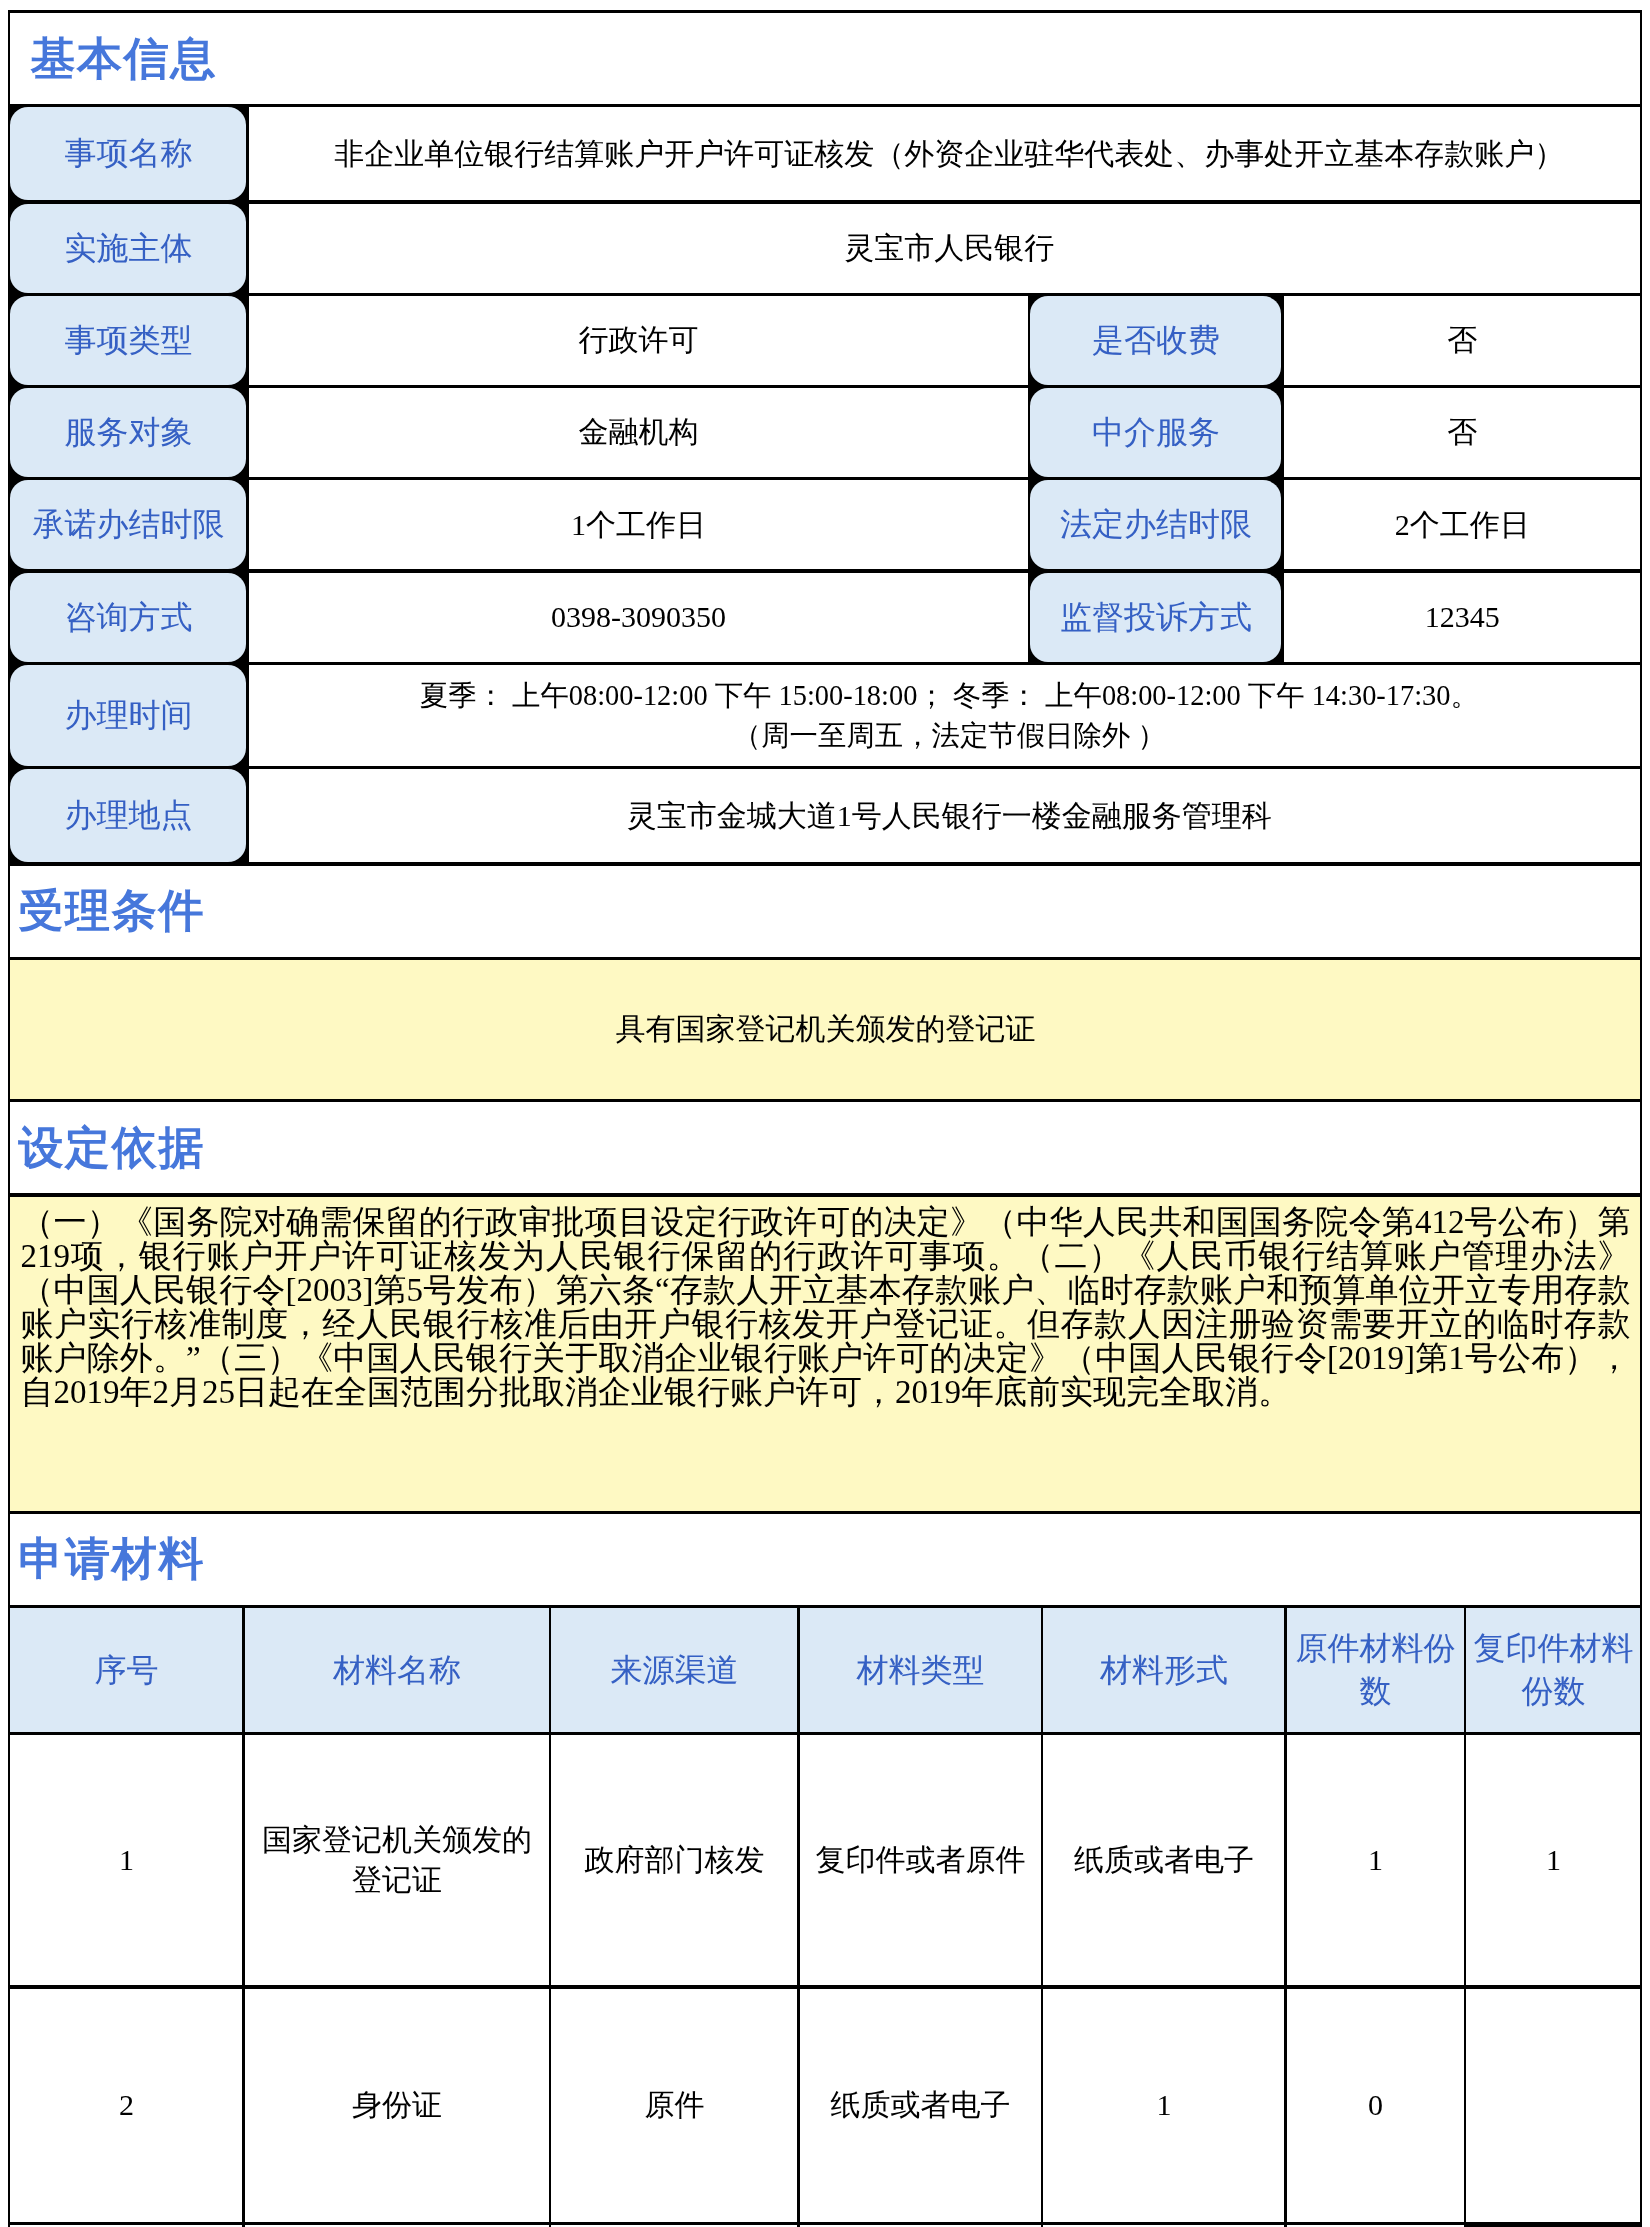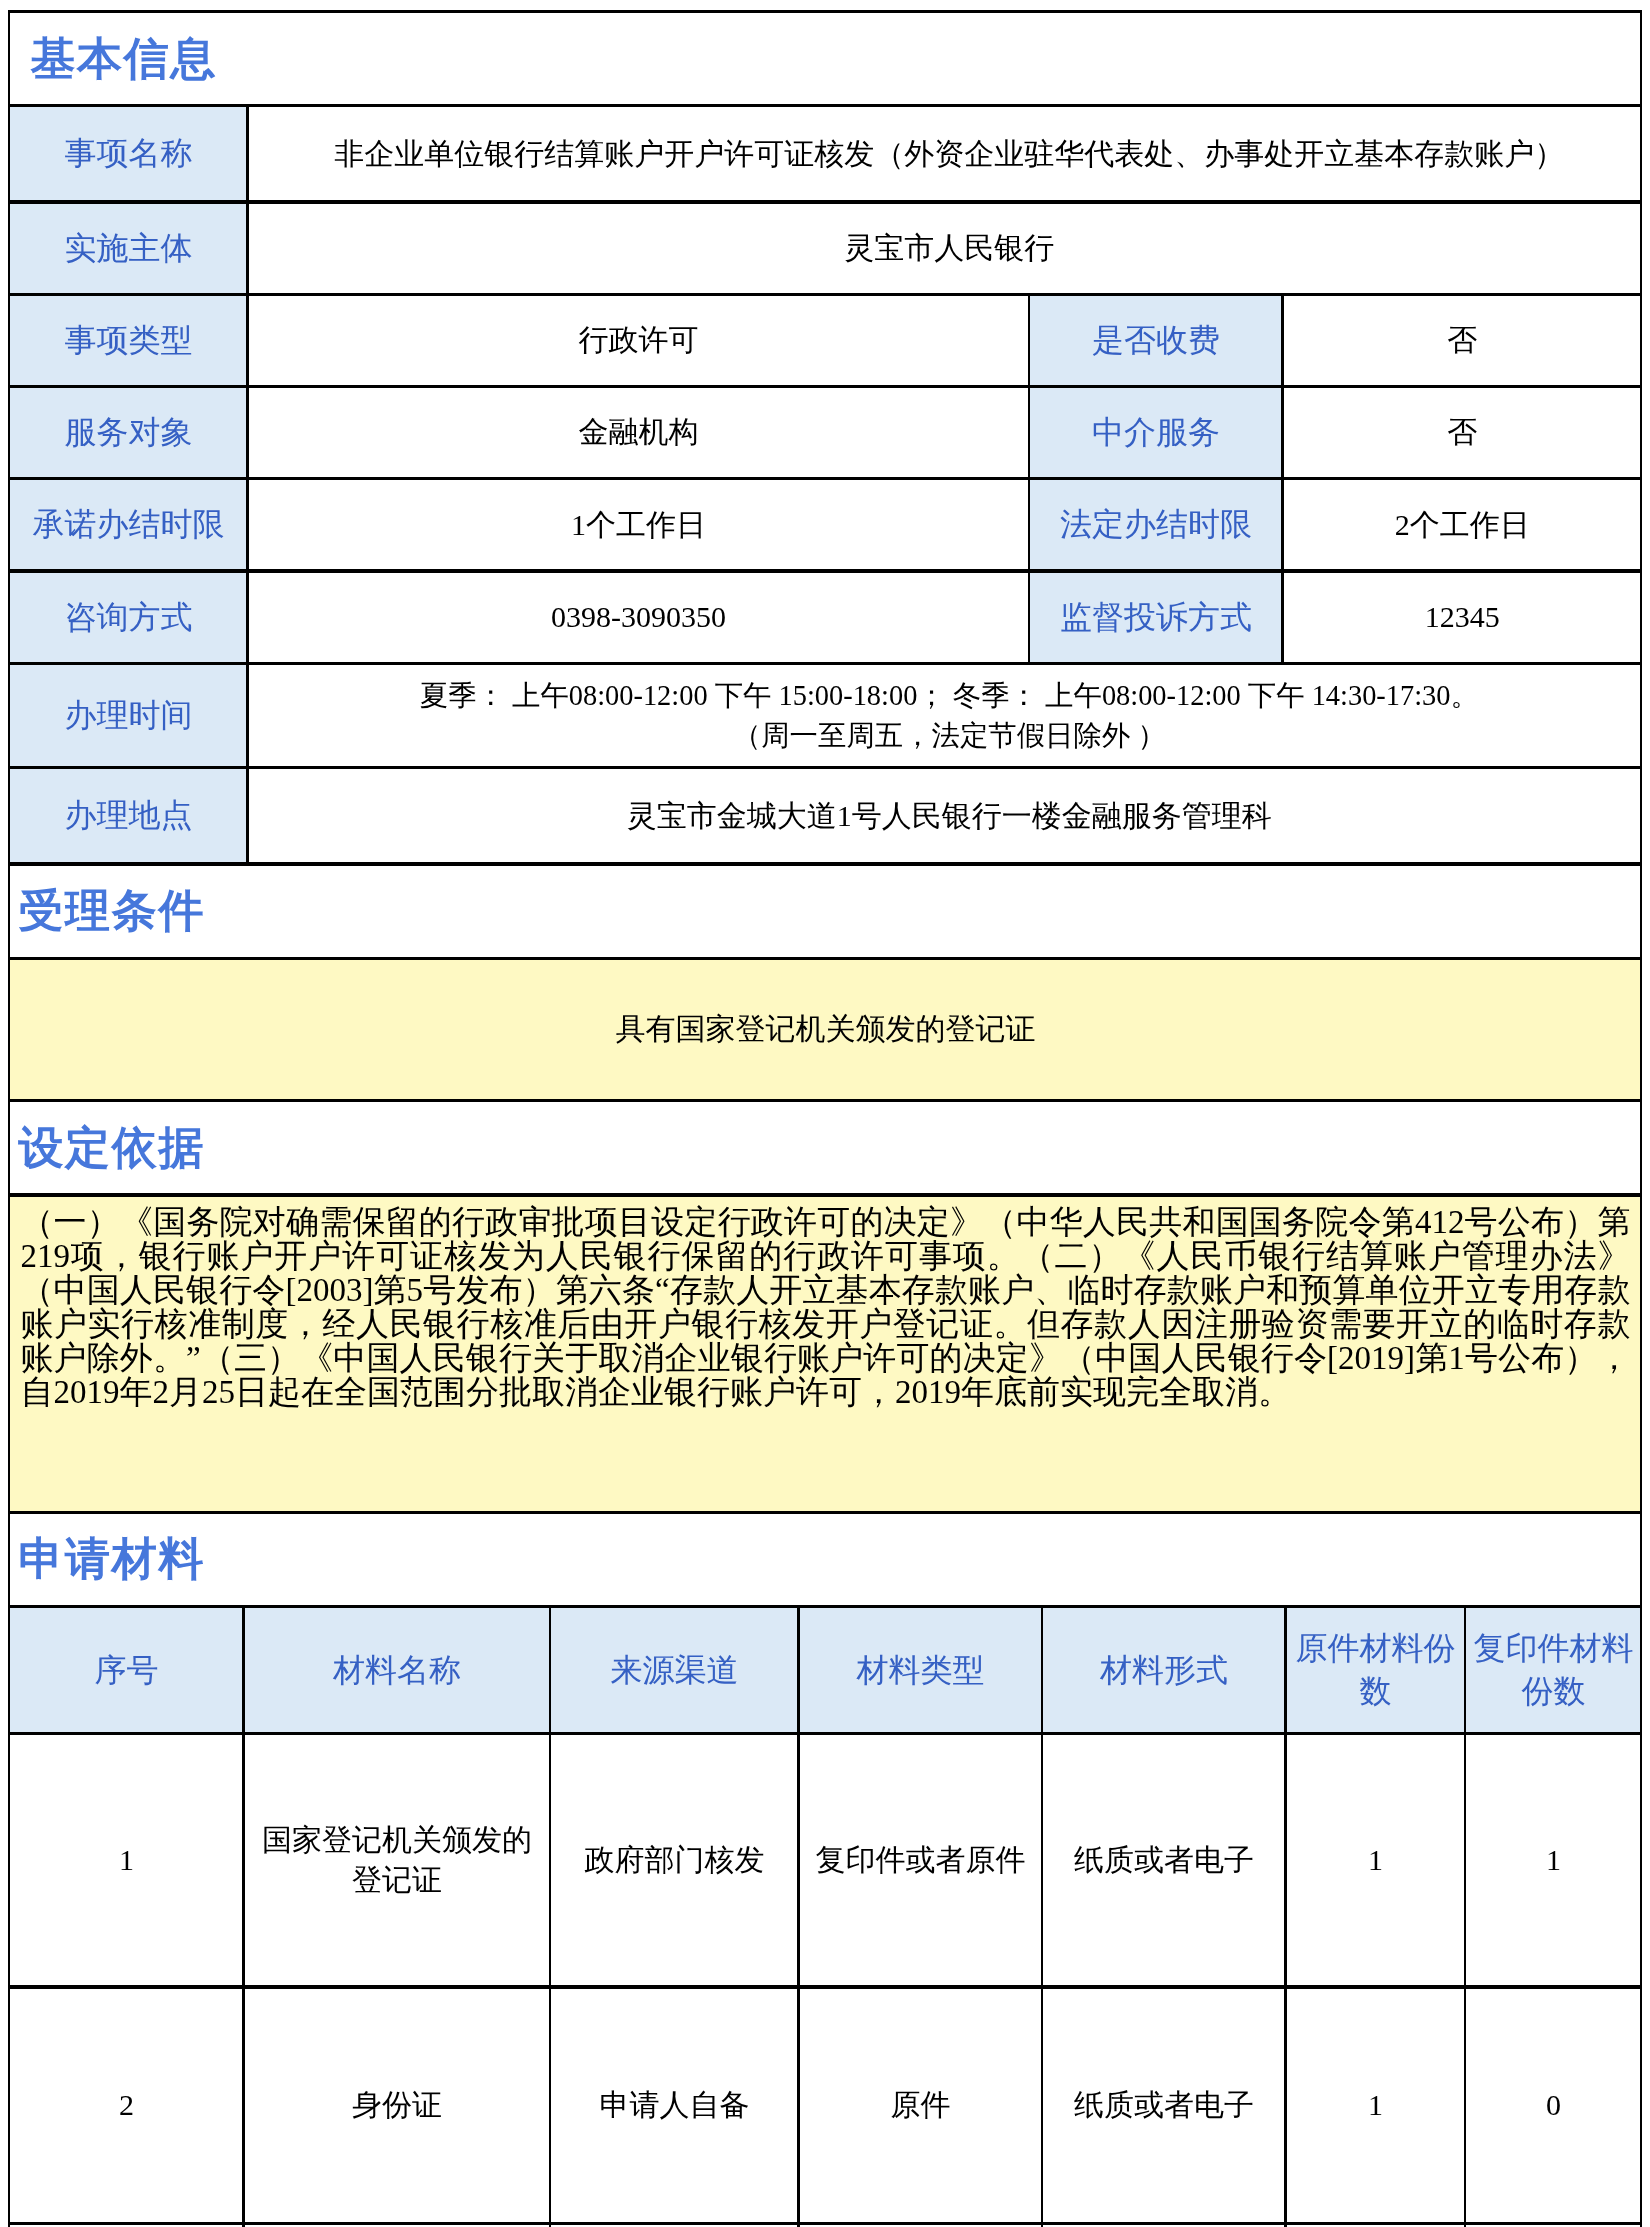--- a/index.html
+++ b/index.html
@@ -62,20 +62,21 @@
     font-size: 30px;
     color: #000;
     padding: 0 6.7px;
     box-sizing: border-box;
     line-height: 1.35;
   }
   .label {
     background: #dbe9f6;
     color: #3560c4;
     font-size: 32px;
+    border-radius: 18px;
   }
   .span3 { grid-column: 2 / 5; padding-left: 16px; }
   .time-line { font-size: 28.4px; line-height: 40px; }
   .content-box {
     background: #fef9c3;
     flex: 0 0 auto;
     box-sizing: border-box;
   }
   .accept-box {
     height: 139px;
@@ -169,21 +170,20 @@
     <div class="cell mat-count">1</div>
     <div class="cell mat-cell">国家登记机关颁发的登记证</div>
     <div class="cell mat-cell">政府部门核发</div>
     <div class="cell mat-cell">复印件或者原件</div>
     <div class="cell mat-cell">纸质或者电子</div>
     <div class="cell mat-count">1</div>
     <div class="cell mat-count">1</div>
 
     <div class="cell mat-count">2</div>
     <div class="cell mat-cell">身份证</div>
-    <div class="cell mat-cell">申请人自备</div>
     <div class="cell mat-cell">原件</div>
     <div class="cell mat-cell">纸质或者电子</div>
     <div class="cell mat-count">1</div>
     <div class="cell mat-count">0</div>
 
     <div class="cell"></div>
     <div class="cell"></div>
     <div class="cell"></div>
     <div class="cell"></div>
     <div class="cell"></div>

